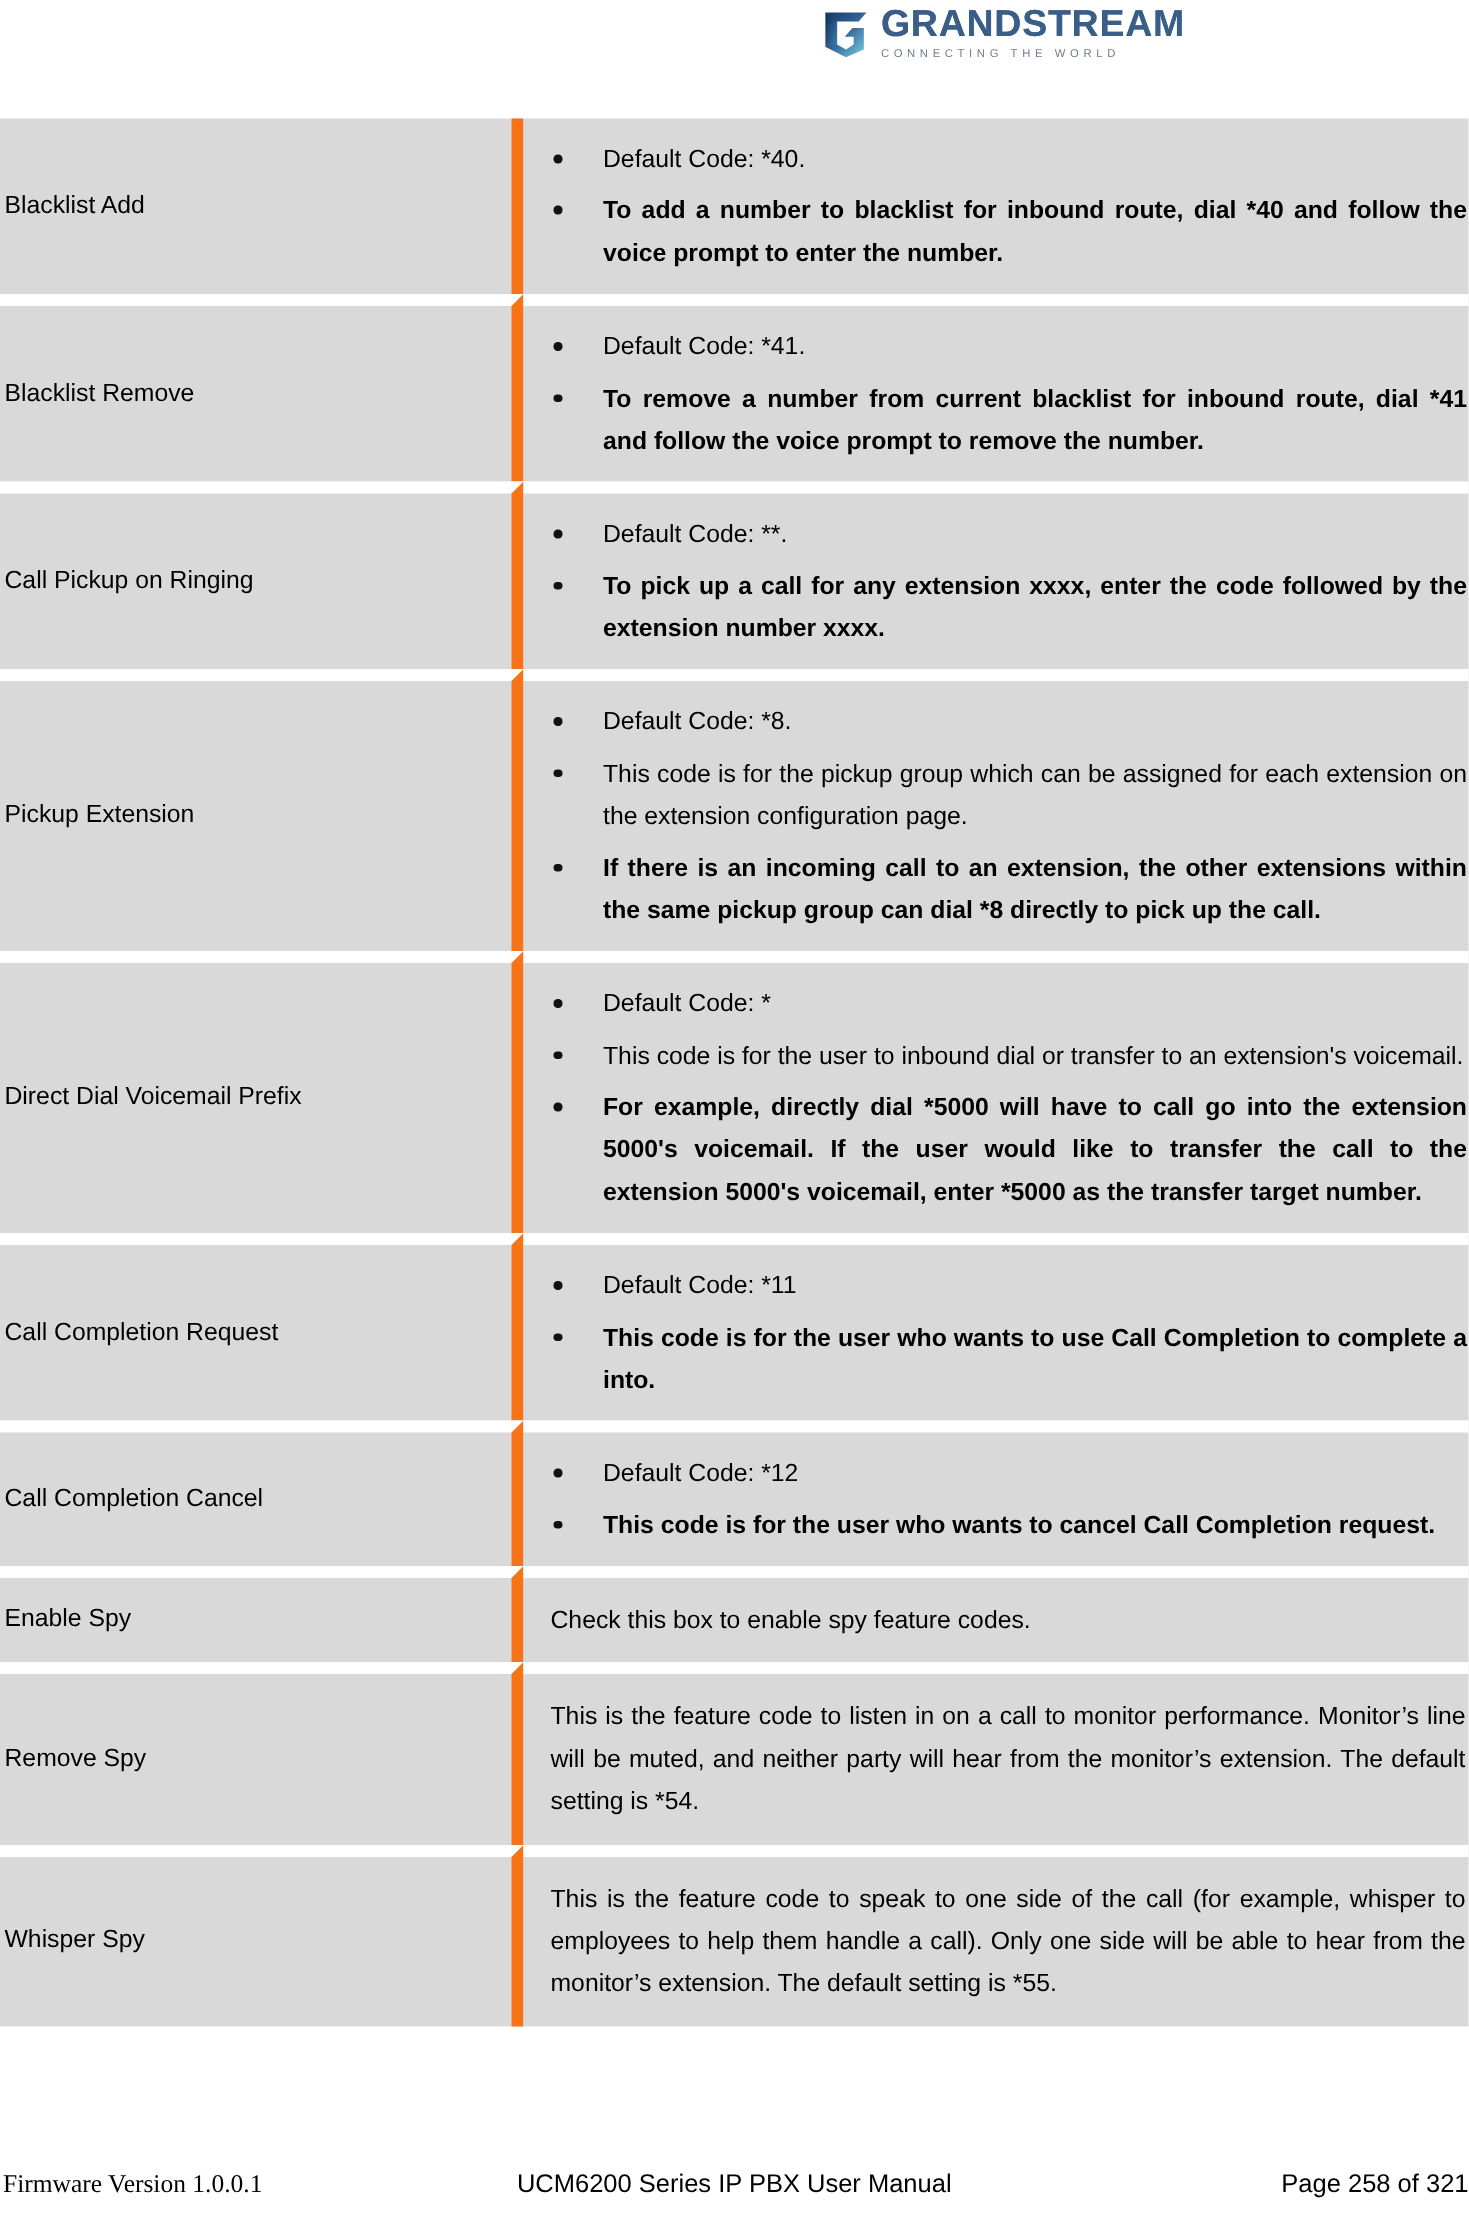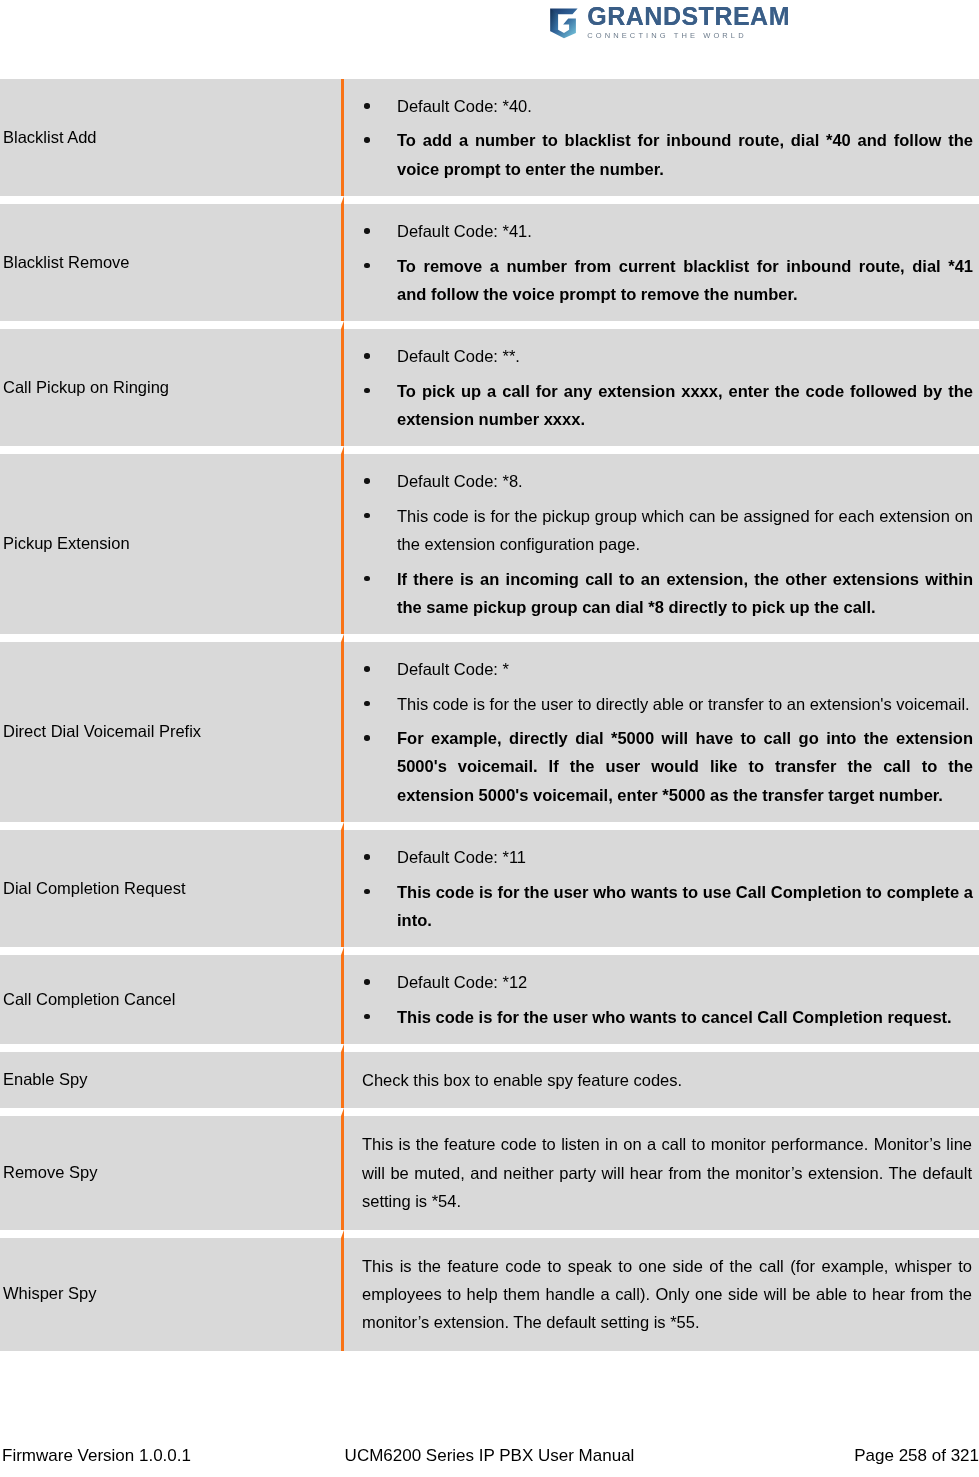--- a/index.html
+++ b/index.html
@@ -86,21 +86,21 @@
     font-size: 16.5px;
     line-height: 1.45;
   }
   .feature-table tr > td.col-desc {
     width: 642px;
     padding: 0;
     font-size: 16.5px;
   }
   
   .feature-table tr > td.col-name {
-    border-right: 3px solid #f97316;
+    border-right: 8px solid #f97316;
   }
   .feature-table tr + tr > td {
     border-top: 8px solid #ffffff;
   }
 
   .desc-inner {
     padding: 13px 13px 13px 18px;
   }
   .desc-plain {
     padding: 14px 14px 14px 18px;
@@ -144,20 +144,21 @@
     width: 979px;
     height: 26px;
     display: flex;
     align-items: center;
     font-size: 17px;
   }
   .footer-left {
     position: absolute;
     left: 2px;
     white-space: nowrap;
+    font-family: Liberation Serif, serif;
   }
   .footer-center {
     position: absolute;
     left: 0;
     width: 979px;
     text-align: center;
     white-space: nowrap;
   }
   .footer-right {
     position: absolute;
@@ -243,29 +244,29 @@
         </div>
       </td>
     </tr>
 
     <tr>
       <td class="col-name">Direct Dial Voicemail Prefix</td>
       <td class="col-desc">
         <div class="desc-inner">
           <ul class="bullets">
             <li>Default Code: *</li>
-            <li>This code is for the user to directly able or transfer to an extension's voicemail.</li>
+            <li>This code is for the user to inbound dial or transfer to an extension's voicemail.</li>
             <li>For example, directly dial *5000 will have to call go into the extension 5000's voicemail. If the user would like to transfer the call to the extension 5000's voicemail, enter *5000 as the transfer target number.</li>
           </ul>
         </div>
       </td>
     </tr>
 
     <tr>
-      <td class="col-name">Dial Completion Request</td>
+      <td class="col-name">Call Completion Request</td>
       <td class="col-desc">
         <div class="desc-inner">
           <ul class="bullets">
             <li>Default Code: *11</li>
             <li>This code is for the user who wants to use Call Completion to complete a into.</li>
           </ul>
         </div>
       </td>
     </tr>
 

